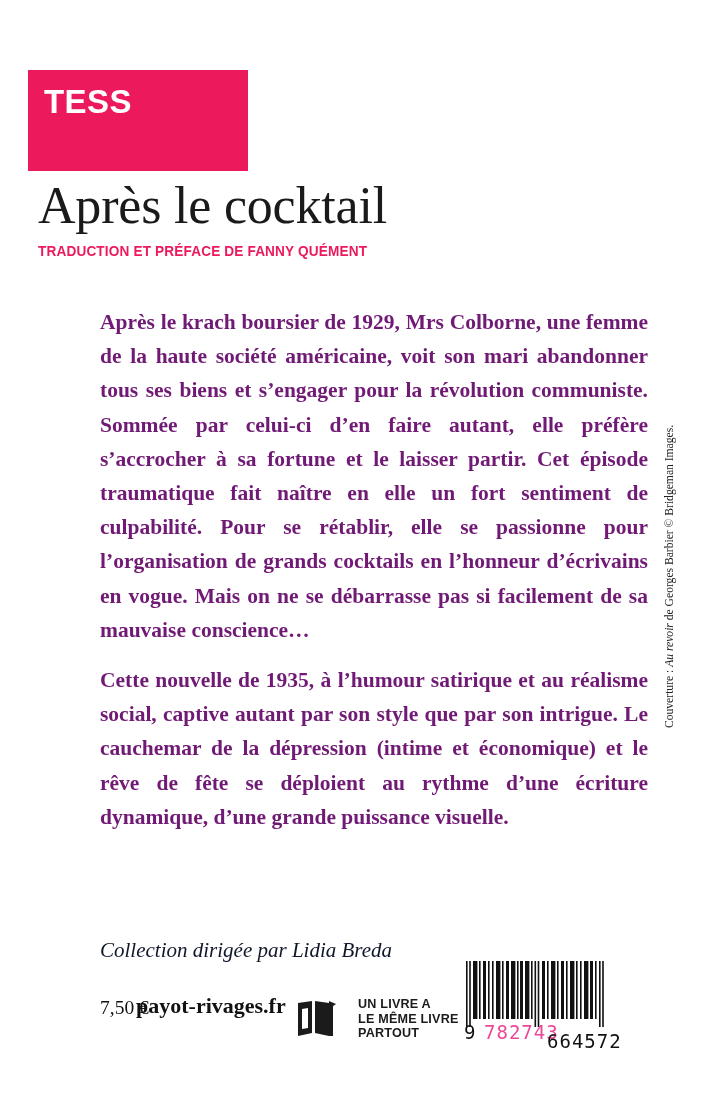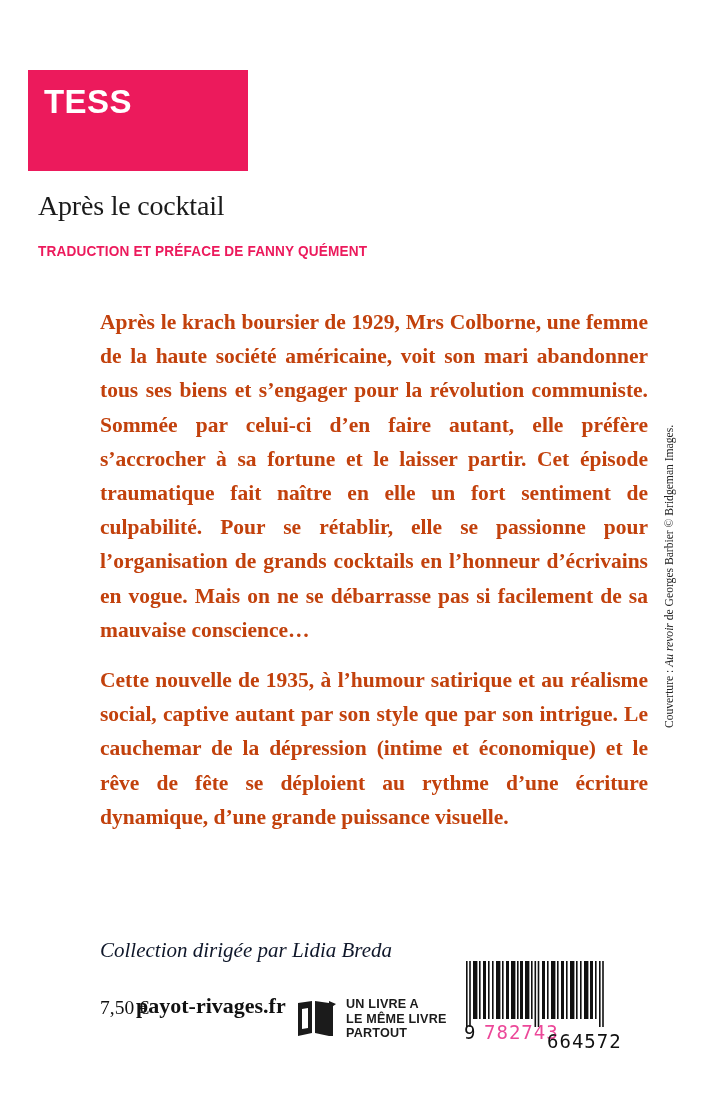--- a/index.html
+++ b/index.html
@@ -38,21 +38,21 @@
     color: #ffffff;
     white-space: nowrap;
   }
 
   
   .book-title {
     position: absolute;
     left: 38px;
     top: 180px;
     font-family: "Liberation Serif", "DejaVu Serif", serif;
-    font-size: 28px;
+    font-size: 52px;
     line-height: 52px;
     font-weight: normal;
     color: #1a1a1a;
     letter-spacing: -0.2px;
   }
 
   .book-subtitle {
     position: absolute;
     left: 38px;
     top: 243px;
@@ -70,21 +70,21 @@
   .blurb {
     position: absolute;
     left: 100px;
     top: 305px;
     width: 548px;
     font-family: "Liberation Serif", "DejaVu Serif", serif;
     font-size: 21.5px;
     line-height: 34.2px;
     font-weight: bold;
     text-align: justify;
-    color: #c2410c;
+    color: #701a75;
   }
   .blurb p {
     margin: 0;
   }
   .blurb p + p {
     margin-top: 16px;
   }
 
   
   .collection-line {
@@ -120,21 +120,21 @@
     white-space: nowrap;
   }
 
   
   .price-logo {
     position: absolute;
     left: 296px;
     top: 997px;
     display: flex;
     align-items: center;
-    gap: 8px;
+    gap: 20px;
   }
   .price-logo-mark {
     width: 42px;
     height: 40px;
     flex: none;
   }
   .price-logo-text {
     font-family: "Liberation Sans", "DejaVu Sans", sans-serif;
     font-weight: bold;
     font-size: 12.6px;

